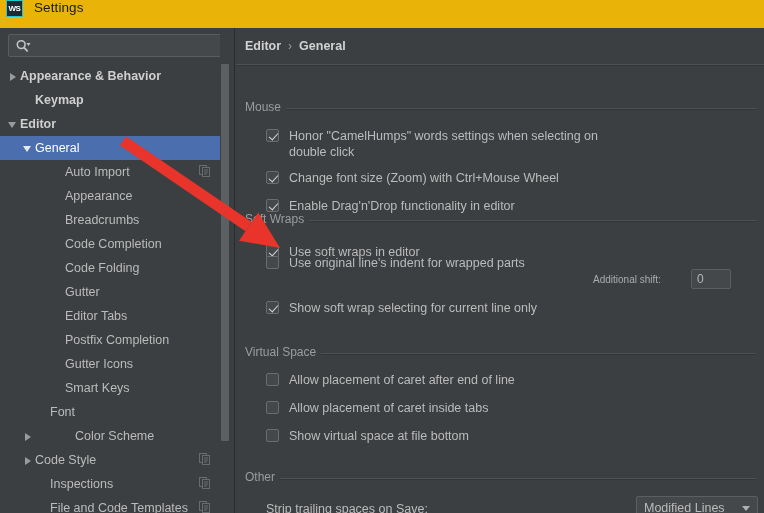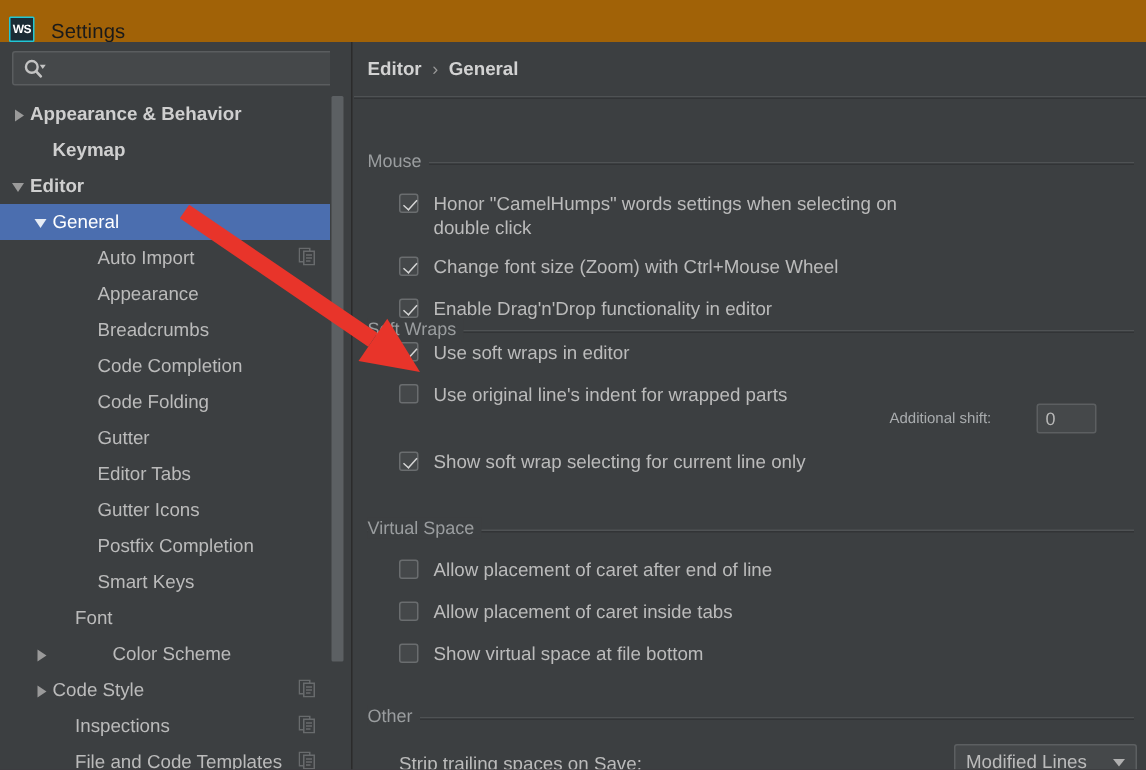--- a/index.html
+++ b/index.html
@@ -12,22 +12,22 @@
   #app {
     position: relative;
     width: 764px; height: 513px;
     background: #3c3f41;
   }
 
   
   .titlebar {
     position: absolute; left: 0; top: 0;
     width: 764px; height: 28px;
-    background: #a16207;
-    display: flex; align-items: flex-end;
+    background: #eab308;
+    display: flex; align-items: flex-start;
     padding-left: 6px;
   }
   .ws-icon {
     width: 17px; height: 17px;
     background: #1b2b34;
     border: 1.5px solid #21c7d6;
     border-radius: 1px;
     display: flex; align-items: center; justify-content: center;
     flex: none;
   }
@@ -340,25 +340,25 @@
         <div class="tree-row" style="padding-left: 52px;">
           <span class="twisty"></span>
           <span class="tree-label">Gutter</span>
         </div>
         <div class="tree-row" style="padding-left: 52px;">
           <span class="twisty"></span>
           <span class="tree-label">Editor Tabs</span>
         </div>
         <div class="tree-row" style="padding-left: 52px;">
           <span class="twisty"></span>
+          <span class="tree-label">Postfix Completion</span>
+        </div>
+        <div class="tree-row" style="padding-left: 52px;">
+          <span class="twisty"></span>
           <span class="tree-label">Gutter Icons</span>
-        </div>
-        <div class="tree-row" style="padding-left: 52px;">
-          <span class="twisty"></span>
-          <span class="tree-label">Postfix Completion</span>
         </div>
         <div class="tree-row" style="padding-left: 52px;">
           <span class="twisty"></span>
           <span class="tree-label">Smart Keys</span>
         </div>
         <div class="tree-row" style="padding-left: 37px;">
           <span class="twisty"></span>
           <span class="tree-label">Font</span>
         </div>
         <div class="tree-row" style="padding-left: 22px; gap: 40px;">
@@ -431,21 +431,21 @@
           </div>
           <div class="cb-row" style="top: 98px;">
             <span class="cbox checked"></span>
             <span class="cb-label">Enable Drag'n'Drop functionality in editor</span>
           </div>
         </div>
         <div class="group" style="top: 184px; height: 130px;">
           <div class="group-title">Soft Wraps</div>
           <div class="group-line"></div>
           <div class="group-line2"></div>
-          <div class="cb-row" style="top: 15px;">
+          <div class="cb-row" style="top: 32px;">
             <span class="cbox checked"></span>
             <span class="cb-label">Use soft wraps in editor</span>
           </div>
           <div class="cb-row" style="top: 43px;">
             <span class="cbox"></span>
             <span class="cb-label">Use original line's indent for wrapped parts</span>
           </div>
           <div class="cb-row" style="top: 88px;">
             <span class="cbox checked"></span>
             <span class="cb-label">Show soft wrap selecting for current line only</span>

